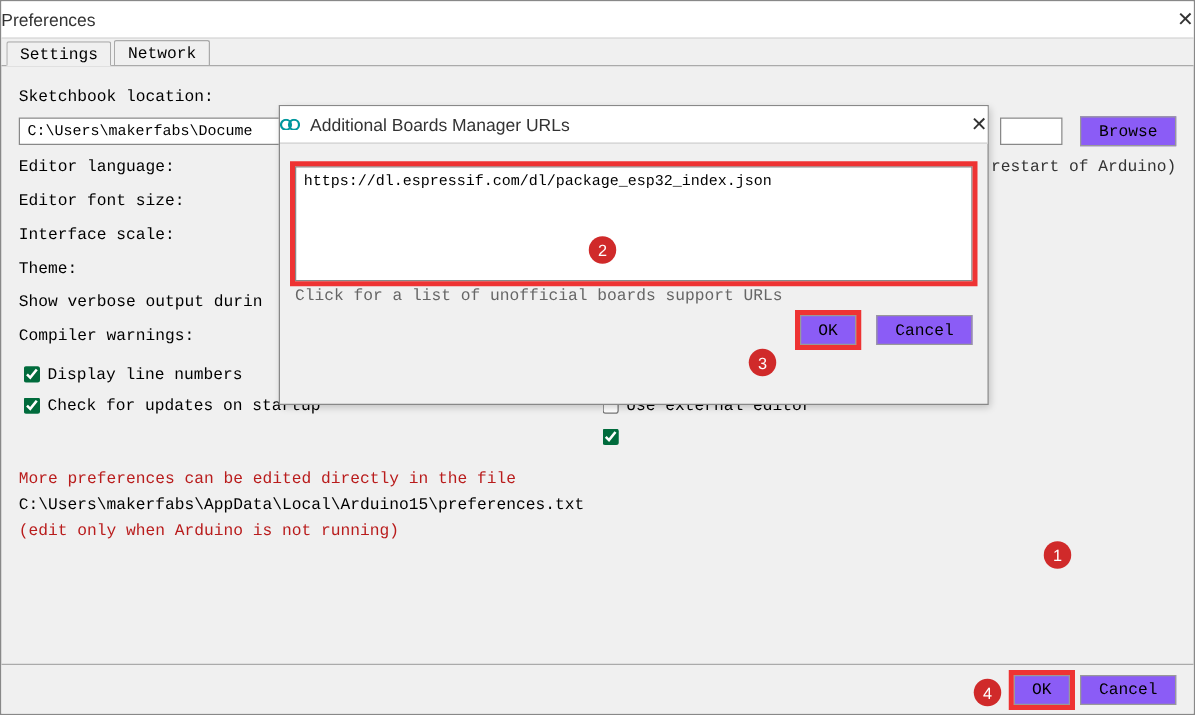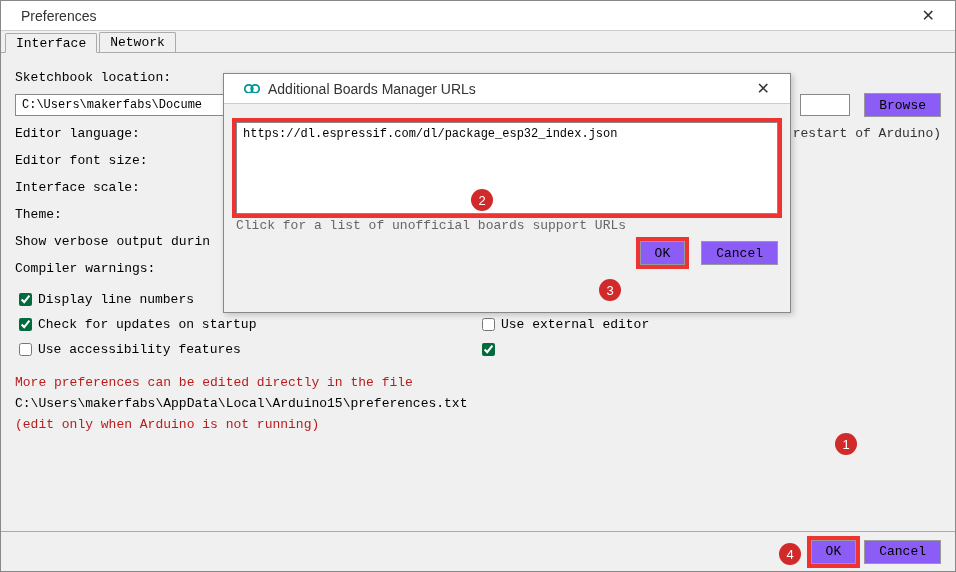--- a/index.html
+++ b/index.html
@@ -15,21 +15,21 @@
     overflow: hidden;
     border: 1px solid #888;
   }
   
   .titlebar {
     height: 30px;
     background: #fff;
     border-bottom: 1px solid #ccc;
     display: flex;
     align-items: center;
-    padding: 0 20px;
+    padding: 0 0;
     justify-content: space-between;
   }
   .titlebar .title { color: #333; font-family: "Segoe UI", sans-serif; font-size: 14px;}
   .titlebar .close { font-family: "Segoe UI", sans-serif; font-size: 16px; color: #333; cursor: pointer;}
   
   .tabs {
     display: flex;
     height: 22px;
     background: #f0f0f0;
     padding-left: 4px;
@@ -110,21 +110,21 @@
     border-top: 1px solid #aaa;
     display: flex;
     align-items: center;
     justify-content: flex-end;
     padding-right: 14px;
     background: #f0f0f0;
   }
   
   .dialog {
     position: absolute;
-    left: 222px; top: 72px;
+    left: 222px; top: 83px;
     width: 568px;
     height: 240px;
     background: #f0f0f0;
     border: 1px solid #888;
     box-shadow: 2px 2px 6px rgba(0,0,0,0.2);
   }
   .dialog .titlebar { background: #fff; height: 30px; border-bottom: 1px solid #ccc;}
   .dialog .titlebar .icon-arduino {
     width: 16px; height: 16px; margin-right: 8px;
     display: inline-flex; align-items:center; justify-content:center;
@@ -153,21 +153,21 @@
 </style>
 </head>
 <body>
 
 <div class="titlebar">
   <span class="title">Preferences</span>
   <span class="close">✕</span>
 </div>
 
 <div class="tabs">
-  <div class="tab active">Interface</div>
+  <div class="tab active">Settings</div>
   <div class="tab">Network</div>
 </div>
 
 <div class="content">
 
   <div class="row">
     <span class="label">Sketchbook location:</span>
   </div>
   <div class="row">
     <input class="textfield" style="width: 242px;" value="C:\Users\makerfabs\Docume">
@@ -198,24 +198,20 @@
 
   <div class="two-col">
     <div class="col">
       <div class="checkbox-row">
           <input type="checkbox" class="check-tick" checked="" style="">
           <span>Display line numbers</span>
         </div>
       <div class="checkbox-row">
           <input type="checkbox" class="check-tick" checked="" style="">
           <span>Check for updates on startup</span>
-        </div>
-      <div class="checkbox-row">
-          <input type="checkbox" style="">
-          <span>Use accessibility features</span>
         </div>
     </div>
     <div class="col">
       <div class="checkbox-row">
           <input type="checkbox" style="">
           <span>Enable Code Folding</span>
         </div>
       <div class="checkbox-row">
           <input type="checkbox" style="">
           <span>Use external editor</span>

